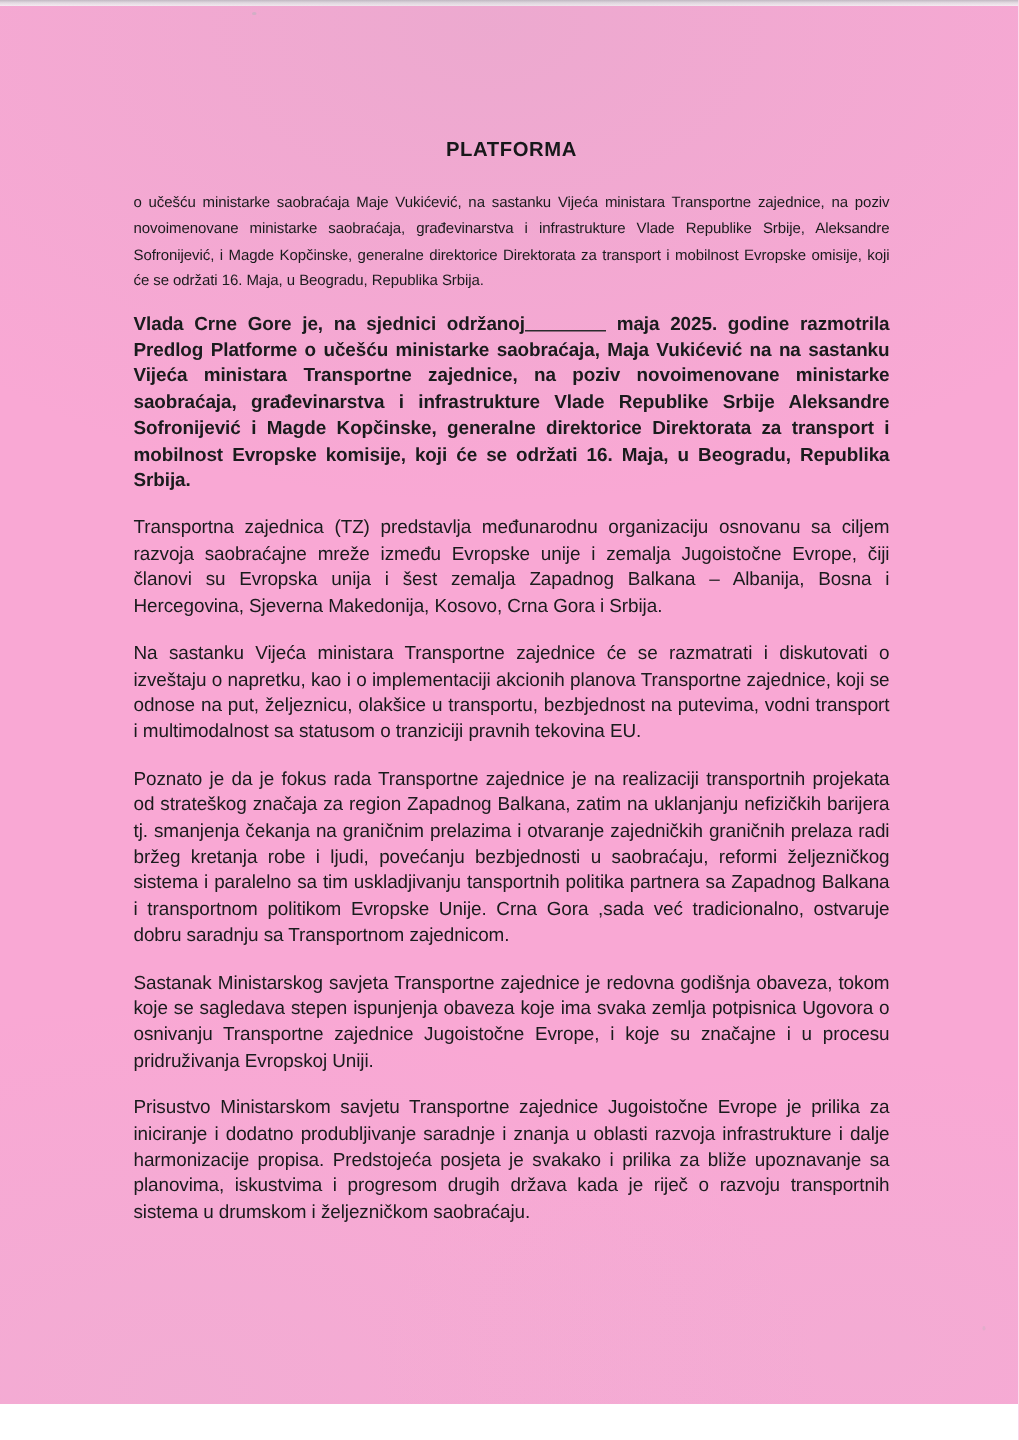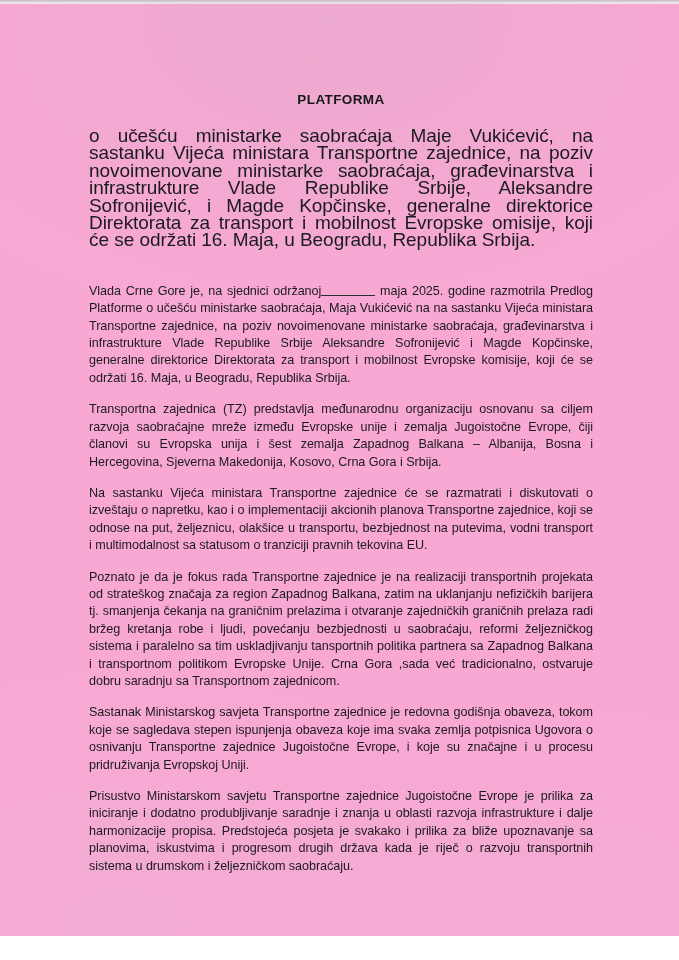--- a/index.html
+++ b/index.html
@@ -54,21 +54,21 @@
     font-size: 13.5px;
     font-weight: bold;
     letter-spacing: .4px;
     color: #17181a;
     margin: 0;
     padding-top: 92px;
   }
 
   .lead {
     margin: 20px 0 0 0;
-    font-size: 19px;
+    font-size: 10px;
     line-height: 17.4px;
     text-align: justify;
     color: #1a1b1d;
     letter-spacing: -.05px;
   }
 
   .section-heading {
     margin: 26px 0 0 0;
     font-size: 13.4px;
     font-weight: bold;
@@ -78,21 +78,22 @@
 
   p.body-para {
     margin: 14px 0 0 0;
     font-size: 12.6px;
     line-height: 17.4px;
     text-align: justify;
     color: #1a1b1d;
     letter-spacing: -.05px;
   }
   p.body-para.first-after-heading {
-    margin-top: 34px;
+    margin-top: 11px;
+    font-weight: bold;
   }
   p.body-para:last-child { text-align: justify; }
 
   .blank-fill {
     display: inline-block;
     width: 54px;
     border-bottom: 1.4px solid #2a2b2d;
     vertical-align: -1px;
   }
 </style>

